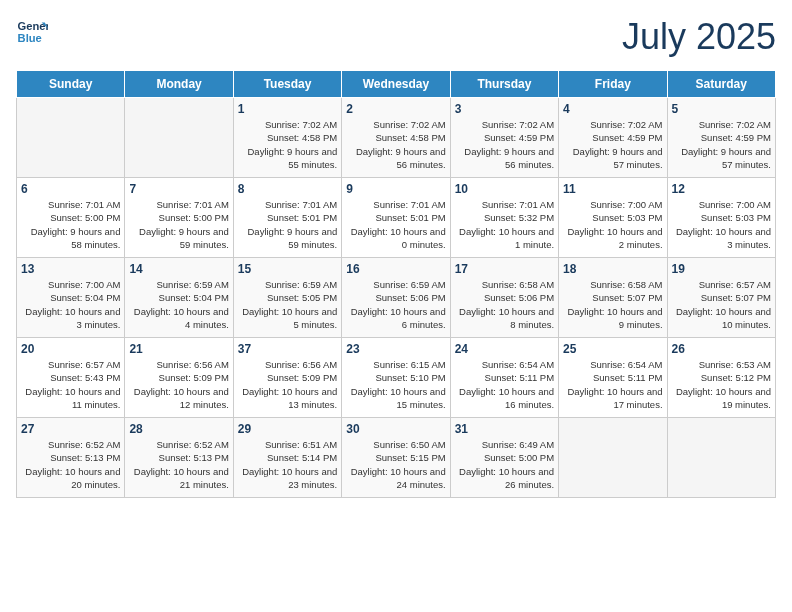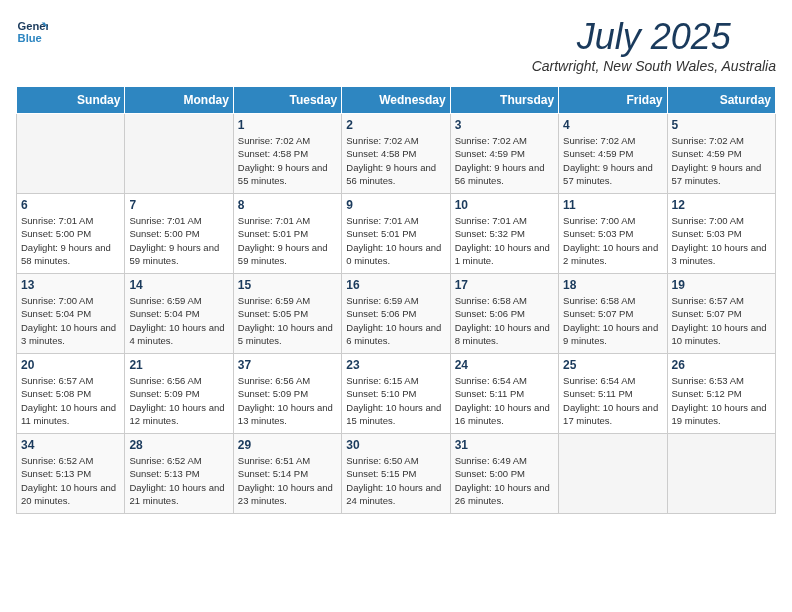--- a/index.html
+++ b/index.html
@@ -19,22 +19,21 @@
     .logo {
       display: flex;
       align-items: center;
       gap: 4px;
     }
     .logo-icon {
       width: 32px;
       height: 32px;
     }
     .title-block {
-      text-align: center;
-      font-style: italic;
+      text-align: left;
     }
     .month-title {
       font-size: 36px;
       color: #1a3a5c;
       font-weight: normal;
     }
     .subtitle {
       font-size: 14px;
       color: #333;
     }
@@ -42,21 +41,21 @@
       width: 100%;
       border-collapse: collapse;
       table-layout: fixed;
     }
     thead th {
       background: #2e86c1;
       color: #fff;
       font-size: 12px;
       font-weight: bold;
       padding: 6px 4px;
-      text-align: right;
+      text-align: center;
       border: 1px solid #fff;
     }
     tbody td {
       border: 1px solid #ccc;
       vertical-align: top;
       padding: 4px;
       font-size: 10px;
       color: #333;
       min-height: 80px;
       height: 80px;
@@ -71,39 +70,39 @@
       font-size: 12px;
       font-weight: bold;
       color: #1a3a5c;
       display: block;
       margin-bottom: 2px;
     }
     .day-info {
       font-size: 9.5px;
       color: #333;
       line-height: 1.4;
+      text-align: right;
     }
     .empty-cell {
       background: #f5f5f5 !important;
     }
   </style>
 </head>
 <body>
 
 <div class="header">
   <div class="logo">
     <svg class="logo-icon" viewBox="0 0 40 40">
       <text x="2" y="18" font-size="14" font-weight="bold" fill="#1a3a5c">General</text>
       <text x="2" y="32" font-size="14" font-weight="bold" fill="#2e86c1">Blue</text>
       <polygon points="32,8 40,16 36,8" fill="#2e86c1"></polygon>
     </svg>
   </div>
   <div class="title-block">
     <div class="month-title">July 2025</div>
-    <div class="subtitle">Cartwright, New South Wales, Australia</div>
   </div>
 </div>
 
 <table>
   <thead>
     <tr>
     <th>Sunday</th>
         <th>Monday</th>
         <th>Tuesday</th>
         <th>Wednesday</th>
@@ -232,21 +231,21 @@
           <span class="day-number">19</span>
           <div class="day-info">Sunrise: 6:57 AM
 Sunset: 5:07 PM
 Daylight: 10 hours and 10 minutes.</div>
         </td>
       </tr>
       <tr>
         <td>
           <span class="day-number">20</span>
           <div class="day-info">Sunrise: 6:57 AM
-Sunset: 5:08 PM
+Sunset: 5:43 PM
 Daylight: 10 hours and 11 minutes.</div>
         </td>
         <td>
           <span class="day-number">21</span>
           <div class="day-info">Sunrise: 6:56 AM
 Sunset: 5:09 PM
 Daylight: 10 hours and 12 minutes.</div>
         </td>
         <td>
           <span class="day-number">37</span>
@@ -274,21 +273,21 @@
         </td>
         <td>
           <span class="day-number">26</span>
           <div class="day-info">Sunrise: 6:53 AM
 Sunset: 5:12 PM
 Daylight: 10 hours and 19 minutes.</div>
         </td>
       </tr>
       <tr>
         <td>
-          <span class="day-number">34</span>
+          <span class="day-number">27</span>
           <div class="day-info">Sunrise: 6:52 AM
 Sunset: 5:13 PM
 Daylight: 10 hours and 20 minutes.</div>
         </td>
         <td>
           <span class="day-number">28</span>
           <div class="day-info">Sunrise: 6:52 AM
 Sunset: 5:13 PM
 Daylight: 10 hours and 21 minutes.</div>
         </td>

